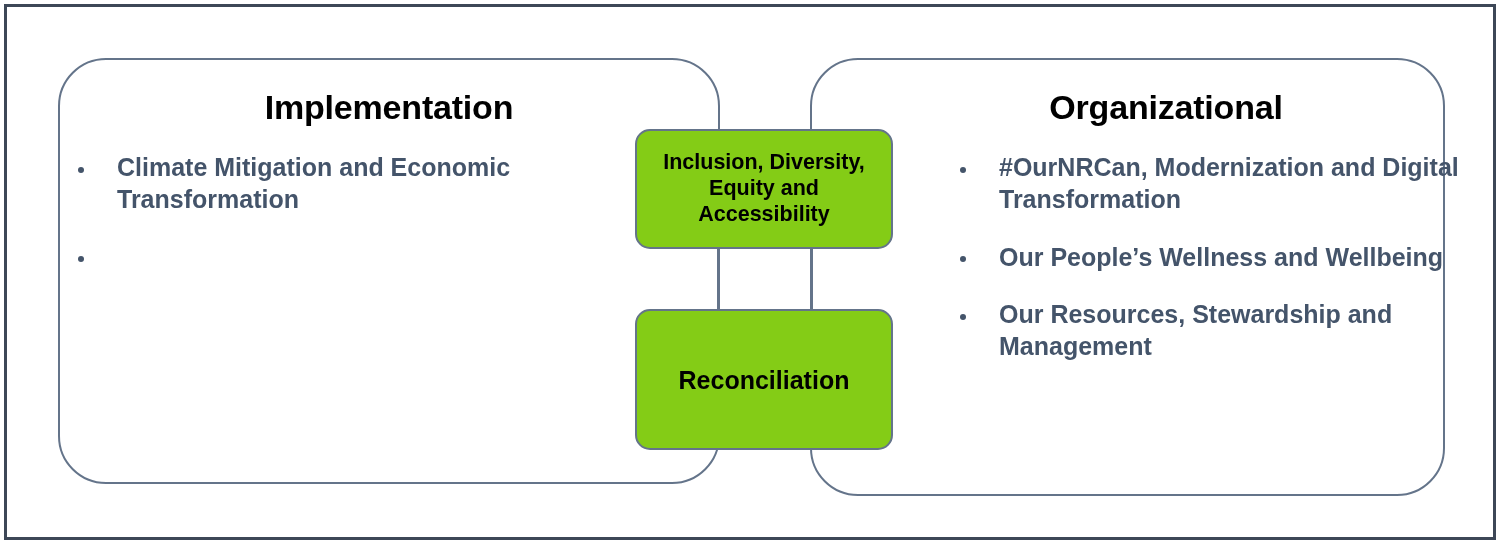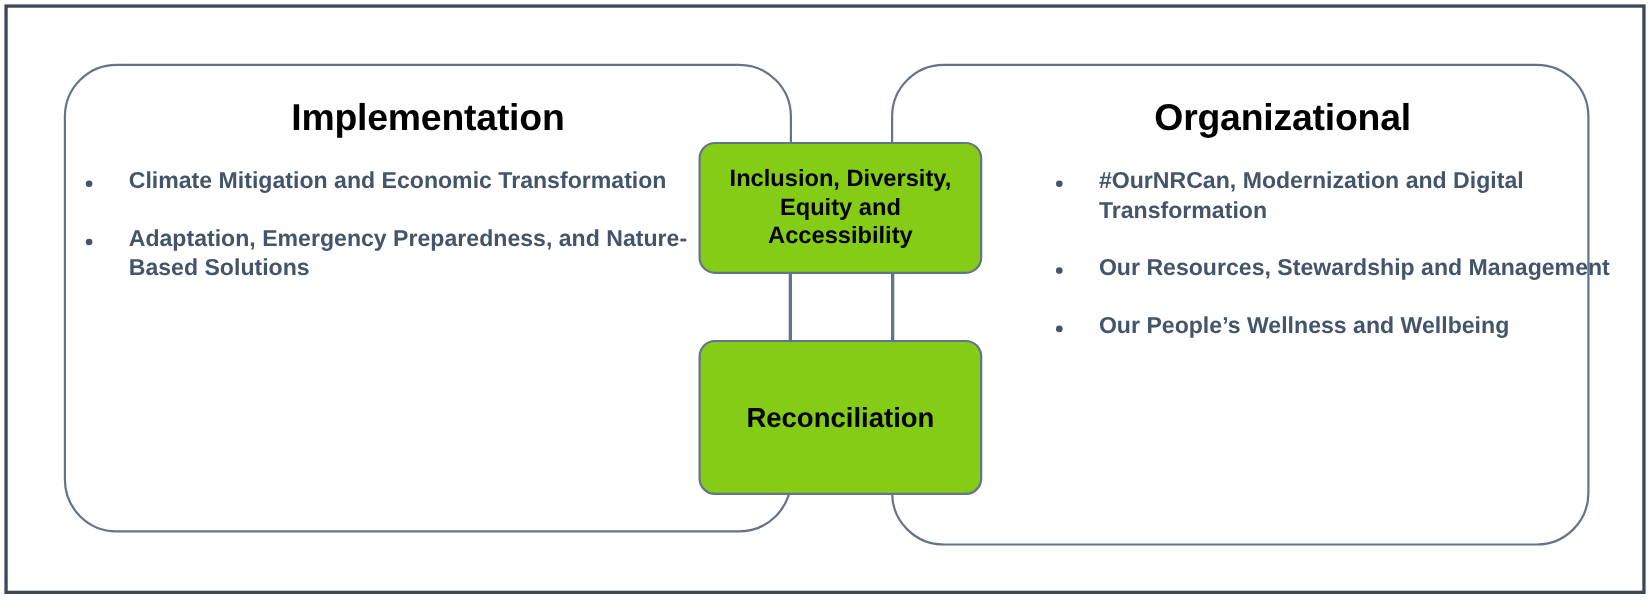--- a/index.html
+++ b/index.html
@@ -82,21 +82,21 @@
     padding: 0;
     list-style: none;
   }
   .bullets-left  { left: 70px;  top: 152px; width: 585px; }
   .bullets-right { left: 952px; top: 152px; width: 530px; }
 
   .bullet-item {
     position: relative;
     padding-left: 47px;
     margin-bottom: 26px;
-    font-size: 21px;
+    font-size: 25px;
     font-weight: bold;
     line-height: 1.27;
     color: #44546a;
   }
   .bullet-item:last-child { margin-bottom: 0; }
 
   .bullet-dot {
     position: absolute;
     left: 8px;
     top: 0.58em;
@@ -154,38 +154,37 @@
 
   <div class="panel-title panel-title-left">Implementation</div>
 
   <ul class="bullet-list bullets-left">
     <li class="bullet-item">
       <span class="bullet-dot"></span>
       <span>Climate Mitigation and Economic Transformation</span>
     </li>
     <li class="bullet-item">
       <span class="bullet-dot"></span>
-      <span>Adaptation, Emergency Preparedness, and Nature-Based Solutions</span>
     </li>
   </ul>
 
   <div class="panel-title panel-title-right">Organizational</div>
 
   <ul class="bullet-list bullets-right">
     <li class="bullet-item">
       <span class="bullet-dot"></span>
       <span>#OurNRCan, Modernization and Digital Transformation</span>
     </li>
     <li class="bullet-item">
       <span class="bullet-dot"></span>
-      <span>Our Resources, Stewardship and Management</span>
+      <span>Our People’s Wellness and Wellbeing</span>
     </li>
     <li class="bullet-item">
       <span class="bullet-dot"></span>
-      <span>Our People’s Wellness and Wellbeing</span>
+      <span>Our Resources, Stewardship and Management</span>
     </li>
   </ul>
 
   <div class="center-box center-box-idea">
     <span>Inclusion, Diversity, Equity and Accessibility</span>
   </div>
 
   <div class="center-box center-box-reconciliation">
     <span>Reconciliation</span>
   </div>

